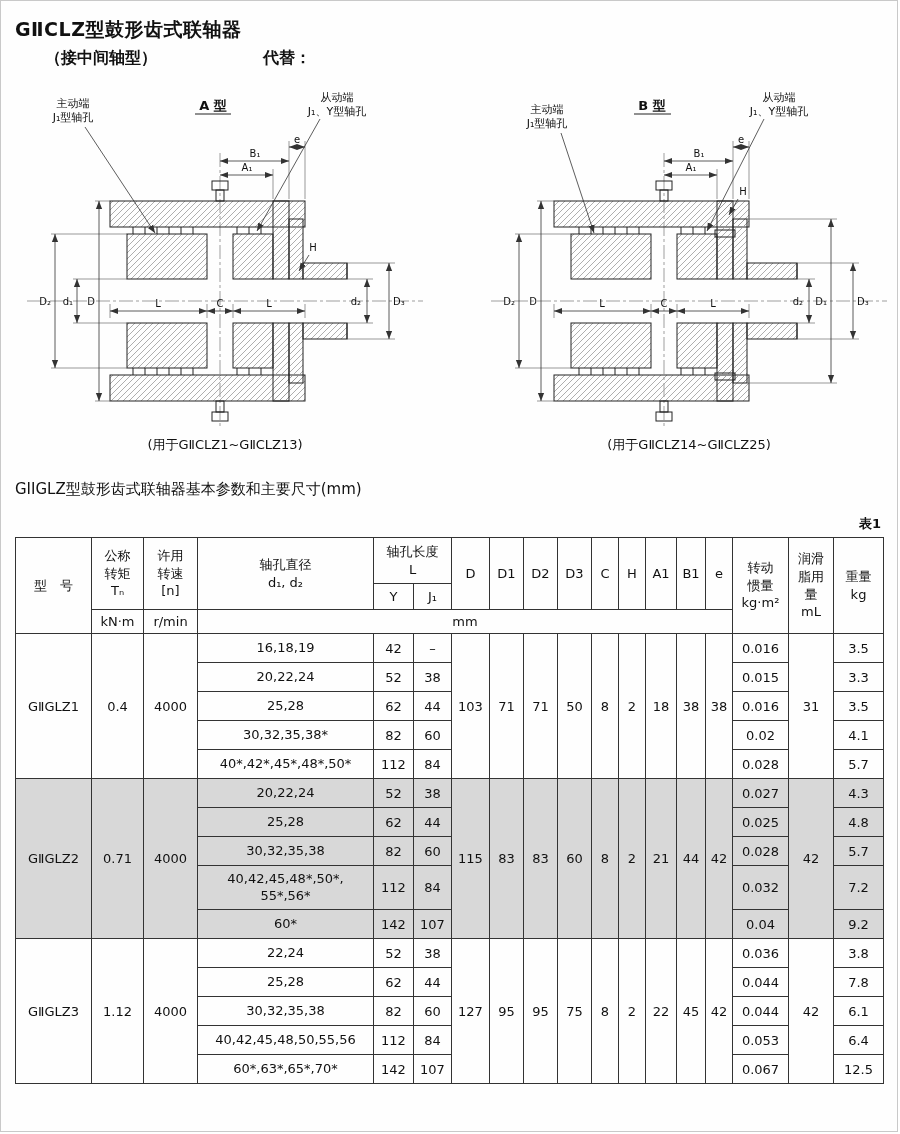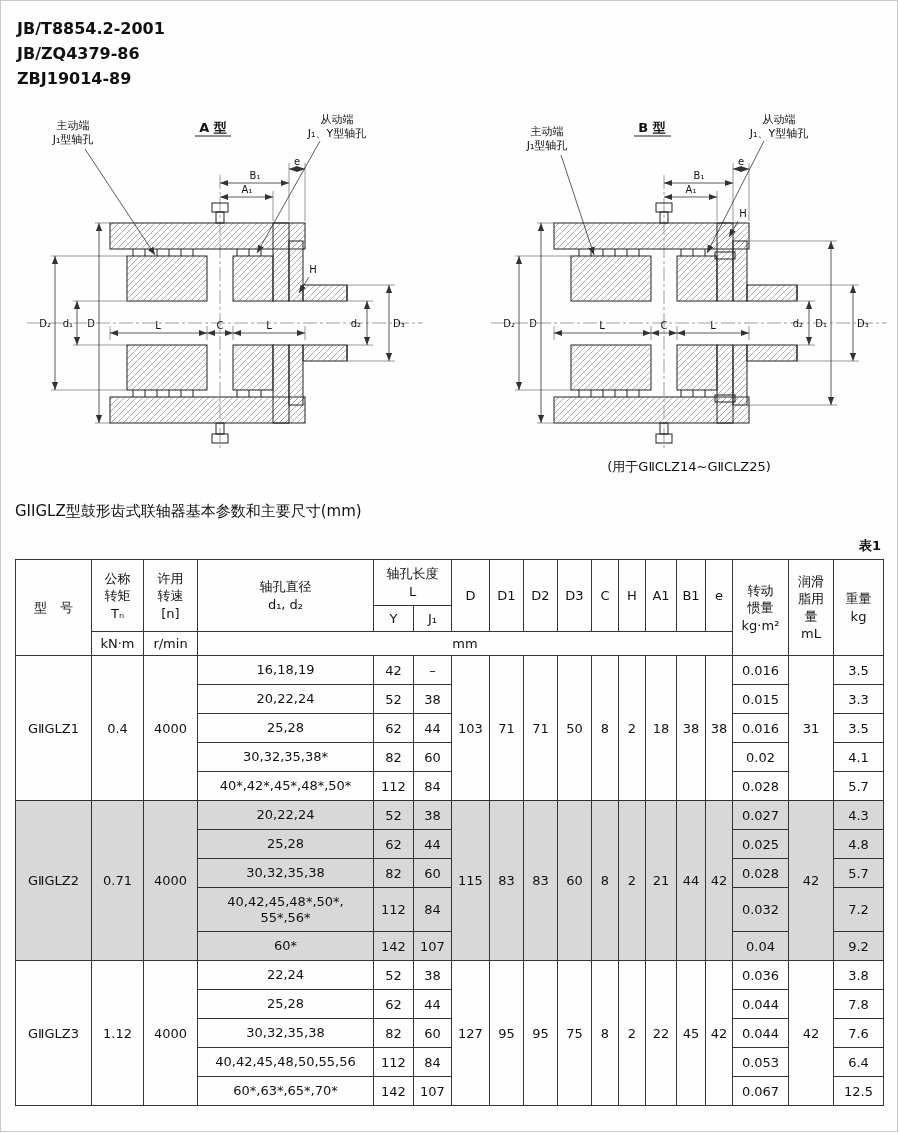--- a/index.html
+++ b/index.html
@@ -60,24 +60,26 @@
   tbody tr.tall { height: 44px; }
   td.bore { text-align: left; padding-left: 9px; white-space: pre-line; line-height: 1.25; }
   tbody tr.shaded td { background: #d8d8d8; }
 </style>
 </head>
 <body>
 
 <div class="page">
 
   <header class="doc-header">
-    <div class="dh-right">
-      <div>JB/T8854.2-2001</div>
-      <div>JB/ZQ4379-86</div>
-      <div>ZBJ19014-89</div>
+    <div class="dh-left">
+      <div class="dh-title">GⅡCLZ型鼓形齿式联轴器</div>
+      <div class="dh-sub">
+        <span>（接中间轴型）</span>
+        <span>代替：</span>
+      </div>
     </div>
   </header>
 
   <div class="figs">
 
     <figure class="fig">
       <svg width="420" height="345" viewBox="0 0 420 345">
         <defs>
           <pattern id="hatchA" patternUnits="userSpaceOnUse" width="6" height="6">
             <path d="M0 6 L6 0" stroke="#999" stroke-width=".8"></path>
@@ -136,20 +138,21 @@
         <text class="dt" text-anchor="middle" x="143" y="224">L</text>
         <text class="dt" text-anchor="middle" x="205" y="224">C</text>
         <text class="dt" text-anchor="middle" x="254" y="224">L</text>
         <text class="dt" text-anchor="end" x="36" y="222">D₂</text>
         <text class="dt" text-anchor="end" x="58" y="222">d₁</text>
         <text class="dt" text-anchor="end" x="80" y="222">D</text>
         <text class="dt" text-anchor="end" x="346" y="222">d₂</text>
         <text class="dt" text-anchor="start" x="378" y="222">D₃</text>
         <text class="dt" text-anchor="middle" x="298" y="168">H</text>
       </svg>
+      <figcaption>(用于GⅡCLZ1~GⅡCLZ13)</figcaption>
     </figure>
 
     <figure class="fig">
       <svg width="420" height="345" viewBox="0 0 420 345">
         <defs>
           <pattern id="hatchB" patternUnits="userSpaceOnUse" width="6" height="6">
             <path d="M0 6 L6 0" stroke="#999" stroke-width=".8"></path>
           </pattern>
           <marker id="mB" viewBox="0 0 10 10" refX="9" refY="5" markerWidth="9" markerHeight="9" orient="auto-start-reverse" markerUnits="userSpaceOnUse">
             <path d="M0 1.5 L9 5 L0 8.5 Z" fill="#333"></path>
@@ -410,21 +413,21 @@
         <td>62</td>
         <td>44</td>
         <td>0.044</td>
         <td>7.8</td>
       </tr>
       <tr>
         <td class="bore">30,32,35,38</td>
         <td>82</td>
         <td>60</td>
         <td>0.044</td>
-        <td>7.6</td>
+        <td>6.1</td>
       </tr>
       <tr>
         <td class="bore">40,42,45,48,50,55,56</td>
         <td>112</td>
         <td>84</td>
         <td>0.053</td>
         <td>6.4</td>
       </tr>
       <tr>
         <td class="bore">60*,63*,65*,70*</td>

